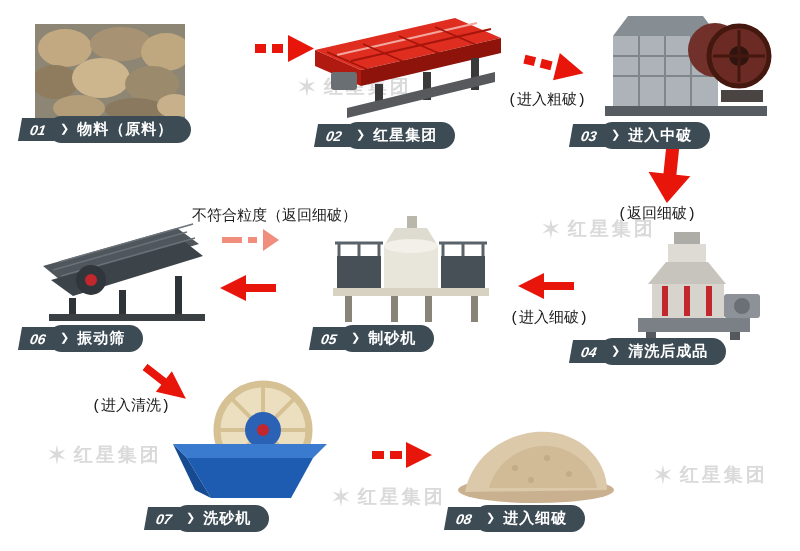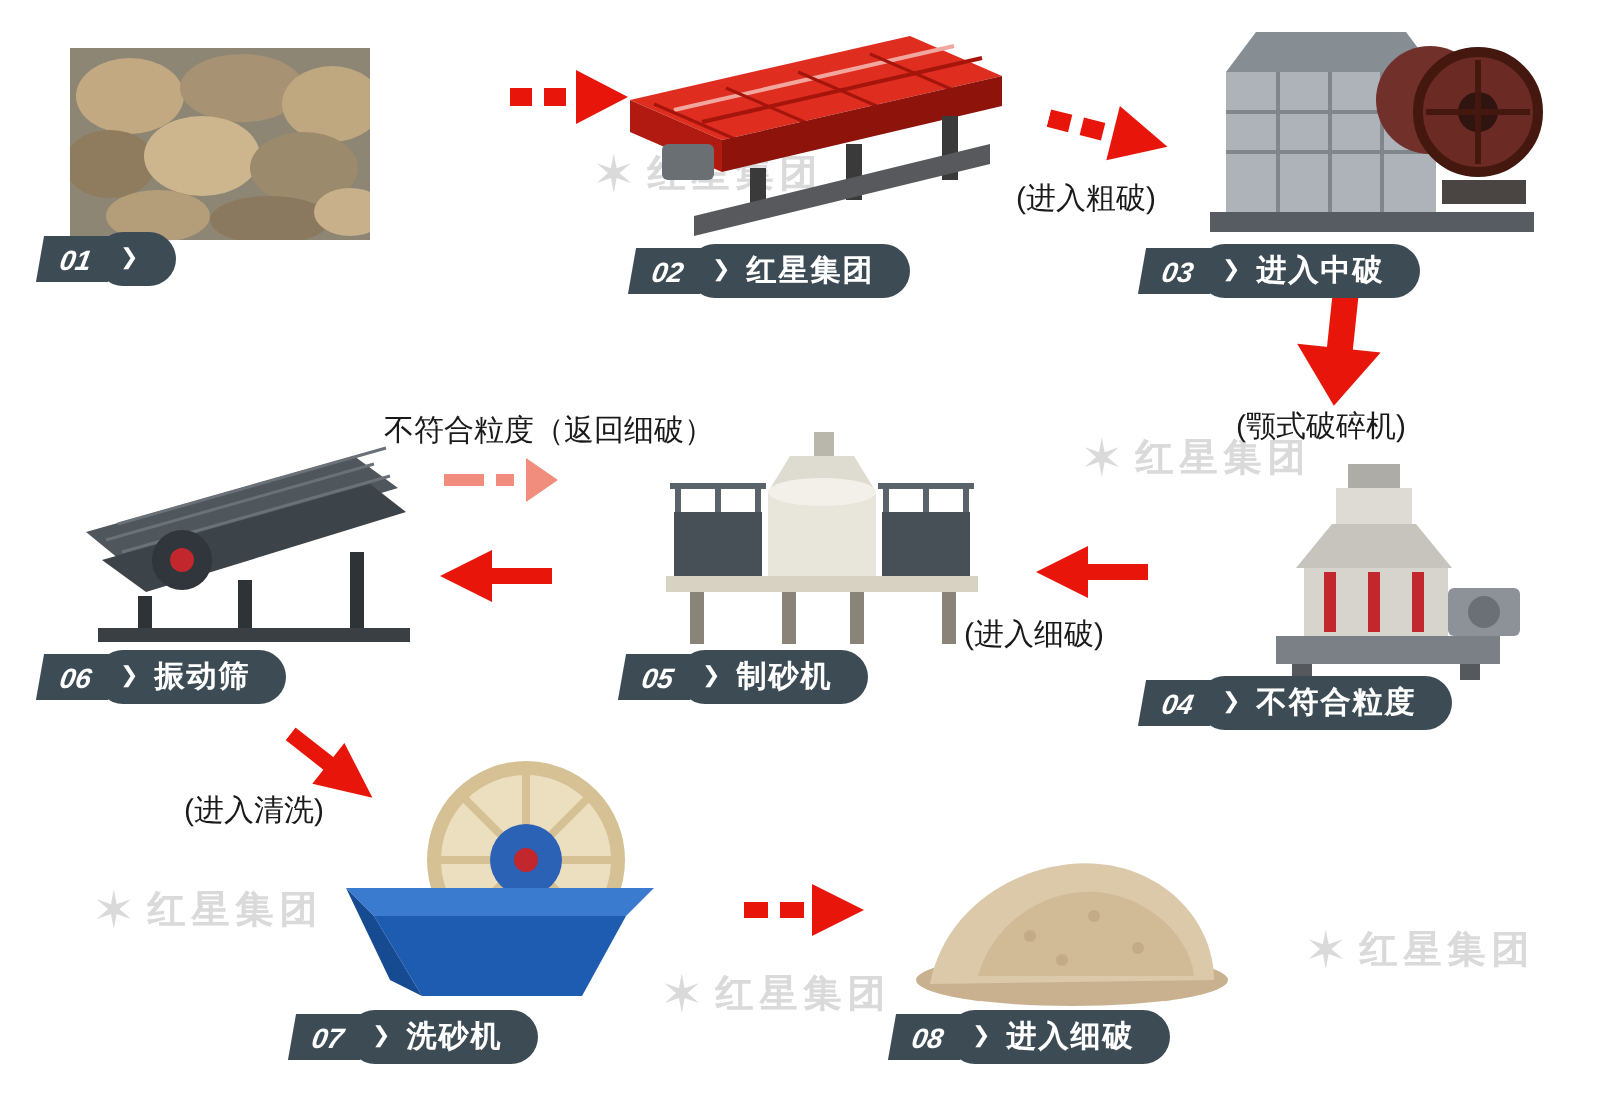--- a/index.html
+++ b/index.html
@@ -7,21 +7,21 @@
          font-family:"Liberation Sans","DejaVu Sans",sans-serif;}
   .machine{position:absolute;}
   .node{position:absolute;display:flex;align-items:center;}
   .badge{display:flex;align-items:center;justify-content:center;width:36px;height:23px;
          background:#3c4b54;color:#fff;font-size:14px;font-weight:bold;font-style:italic;
          transform:skewX(-10deg);z-index:3;}
   .pill{display:flex;align-items:center;gap:7px;background:#3c4b54;color:#fff;
         border-radius:14px;height:27px;padding:0 18px 0 12px;margin-left:-8px;
         font-size:15px;font-weight:bold;letter-spacing:1px;white-space:nowrap;z-index:2;}
   .chev{font-size:11px;color:#fff;transform:translateY(-1px);}
-  .anno{position:absolute;font-size:15px;color:#1a1a1a;white-space:nowrap;}
+  .anno{position:absolute;font-size:15px;color:#1a1a1a;white-space:nowrap;font-family:Liberation Mono, monospace;}
   .arrow{position:absolute;}
   .wm{position:absolute;display:flex;align-items:center;gap:6px;color:#dadada;z-index:0;}
   .wm-star{font-size:26px;line-height:1;}
   .wm-name{font-size:19px;font-weight:bold;letter-spacing:3px;}
   .layer{position:absolute;inset:0;z-index:1;}
 </style>
 </head>
 <body>
 
 <div id="stage">
@@ -242,29 +242,30 @@
 
   <div class="arrow" style="left:372px;top:438px">
     <svg width="62" height="34" viewBox="0 0 62 34">
       <rect x="0" y="13" width="12" height="8" fill="#e8150a"></rect>
       <rect x="18" y="13" width="12" height="8" fill="#e8150a"></rect>
       <polygon points="34,4 60,17 34,30" fill="#e8150a"></polygon>
     </svg>
   </div>
 
   <div class="anno" style="left:508px;top:90px">(进入粗破)</div>
-  <div class="anno" style="left:618px;top:204px">(颚式破碎机)</div>
-  <div class="anno" style="left:482px;top:308px">(进入细破)</div>
+  <div class="anno" style="left:618px;top:204px">(返回细破)</div>
+  <div class="anno" style="left:510px;top:308px">(进入细破)</div>
   <div class="anno" style="left:192px;top:206px">不符合粒度（返回细破）</div>
   <div class="anno" style="left:92px;top:396px">(进入清洗)</div>
 
   <div class="node" style="left:20px;top:116px">
     <span class="badge">01</span>
     <span class="pill">
       <span class="chev">❯</span>
+      <span>物料（原料）</span>
     </span>
   </div>
 
   <div class="node" style="left:316px;top:122px">
     <span class="badge">02</span>
     <span class="pill">
       <span class="chev">❯</span>
       <span>红星集团</span>
     </span>
   </div>
@@ -274,21 +275,21 @@
     <span class="pill">
       <span class="chev">❯</span>
       <span>进入中破</span>
     </span>
   </div>
 
   <div class="node" style="left:571px;top:338px">
     <span class="badge">04</span>
     <span class="pill">
       <span class="chev">❯</span>
-      <span>不符合粒度</span>
+      <span>清洗后成品</span>
     </span>
   </div>
 
   <div class="node" style="left:311px;top:325px">
     <span class="badge">05</span>
     <span class="pill">
       <span class="chev">❯</span>
       <span>制砂机</span>
     </span>
   </div>

